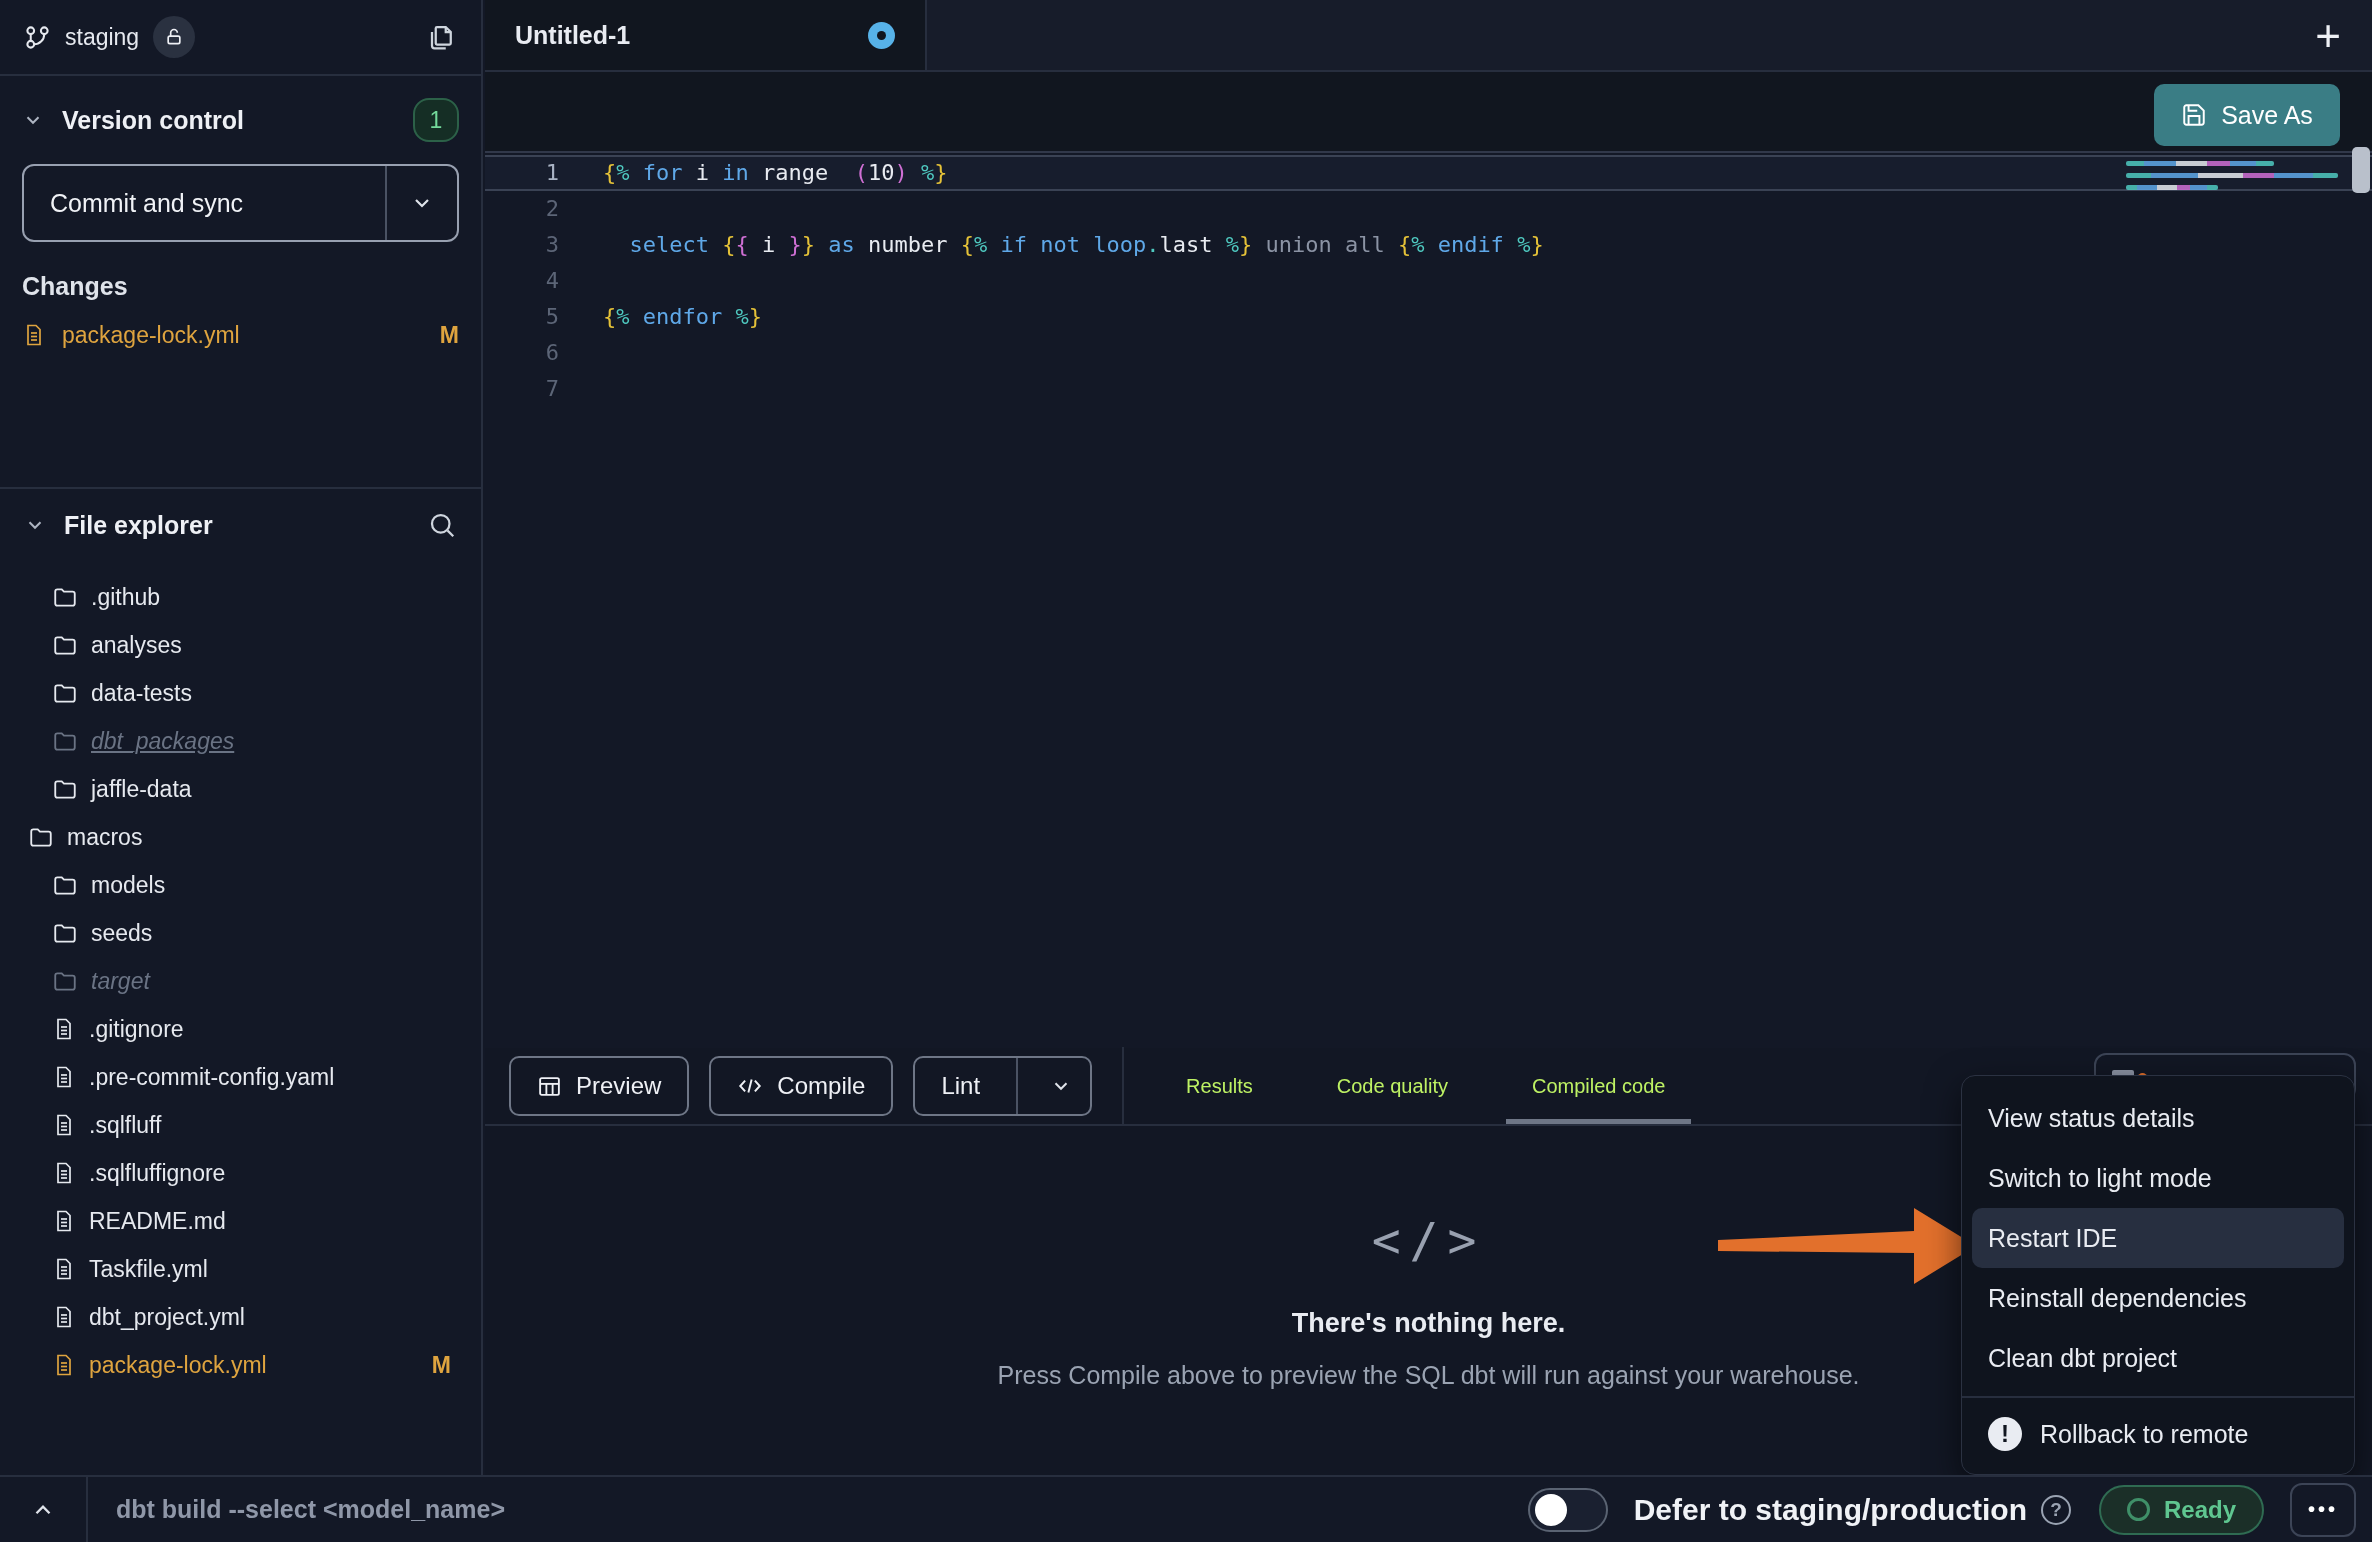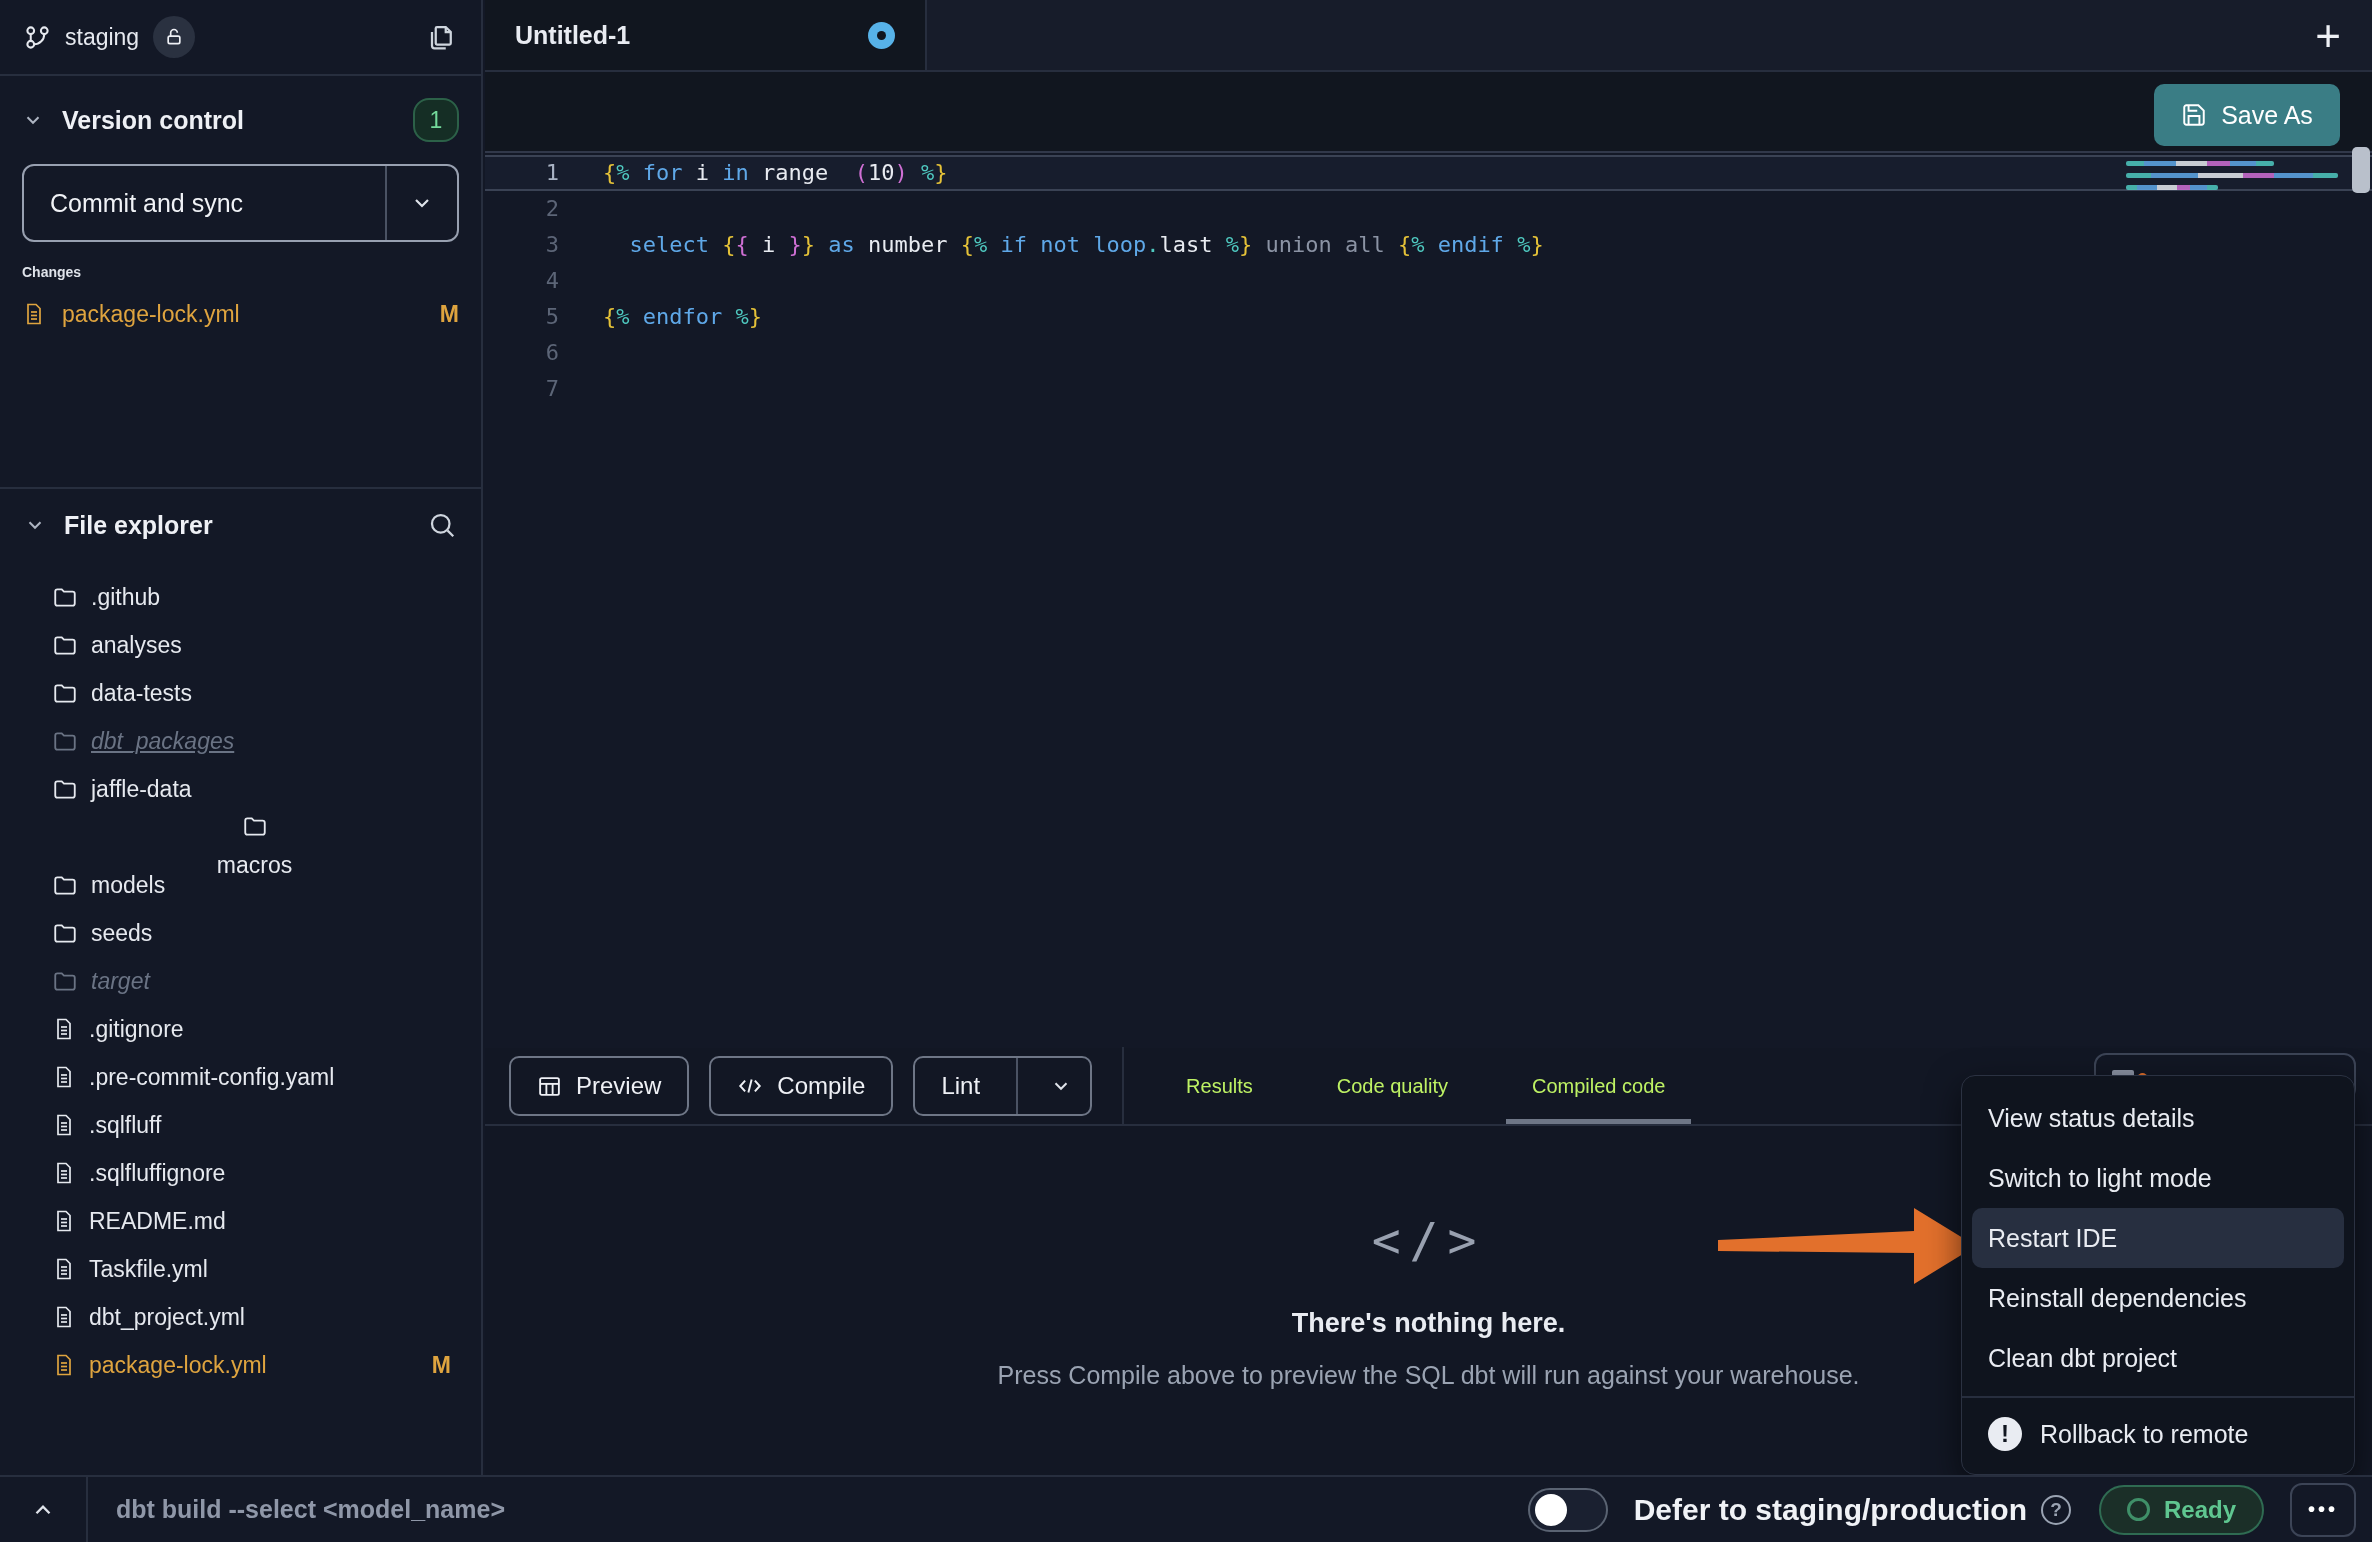--- a/index.html
+++ b/index.html
@@ -18,21 +18,21 @@
   .vc-section{padding:0 22px}
   .vc-header{height:88px;display:flex;align-items:center;gap:18px}
   .section-title{font-size:25px;font-weight:700;color:#eef0f5}
   .chev{color:#aeb5c2}
   .badge-count{margin-left:auto;min-width:46px;height:44px;border-radius:16px;background:#152e25;border:2px solid #2c6148;
                color:#74d99b;font-size:23px;display:flex;align-items:center;justify-content:center;padding:0 12px}
   .commit-btn{height:78px;border:2px solid #98a0b0;border-radius:12px;display:flex;align-items:stretch;overflow:hidden}
   .commit-label{flex:1;display:flex;align-items:center;padding-left:26px;font-size:25px;color:#f0f2f6}
   .commit-sep{width:2px;background:#4a5263}
   .commit-caret{width:70px;display:flex;align-items:center;justify-content:center;color:#dfe3ea}
-  .changes-label{margin-top:22px;font-size:14px;font-weight:700;color:#dfe3ea}
+  .changes-label{margin-top:30px;font-size:25px;font-weight:700;color:#dfe3ea}
   .change-row{height:56px;display:flex;align-items:center;gap:16px;color:#dfa43f;font-size:23px;margin-top:6px}
   .change-row .fbadge{margin-left:auto;font-weight:700}
 
   .fe-section{position:absolute;top:487px;left:0;right:0;bottom:0;border-top:2px solid #272e3e}
   .fe-header{height:72px;display:flex;align-items:center;gap:18px;padding:0 24px}
   .search-btn{margin-left:auto;color:#cfd5de}
   .fe-tree{position:absolute;top:84px;left:0;right:0;bottom:0;overflow:hidden}
   .fe-item{height:48px;display:flex;align-items:center;gap:13px;font-size:23px;color:#e6e9ef}
   .fe-item .ficon{flex:none;color:#e6e9ef}
   .fe-item.dim{color:#6a7384;font-style:italic}
@@ -237,21 +237,21 @@
             <span>dbt_packages</span>
           </div>
           <div class="fe-item" style="padding-left: 52px;">
             <span class="ficon">
               <svg width="26" height="26" viewBox="0 0 24 24" fill="none" stroke="currentColor" stroke-width="1.7">
                 <path d="M3 7a2 2 0 0 1 2-2h4l2 2h8a2 2 0 0 1 2 2v9a2 2 0 0 1-2 2H5a2 2 0 0 1-2-2z"></path>
               </svg>
             </span>
             <span>jaffle-data</span>
           </div>
-          <div class="fe-item" style="padding-left: 28px; flex-direction: column;">
+          <div class="fe-item" style="padding-left: 28px;">
             <span class="ficon">
               <svg width="26" height="26" viewBox="0 0 24 24" fill="none" stroke="currentColor" stroke-width="1.7">
                 <path d="M3 7a2 2 0 0 1 2-2h4l2 2h8a2 2 0 0 1 2 2v9a2 2 0 0 1-2 2H5a2 2 0 0 1-2-2z"></path>
               </svg>
             </span>
             <span>macros</span>
           </div>
           <div class="fe-item" style="padding-left: 52px;">
             <span class="ficon">
               <svg width="26" height="26" viewBox="0 0 24 24" fill="none" stroke="currentColor" stroke-width="1.7">

